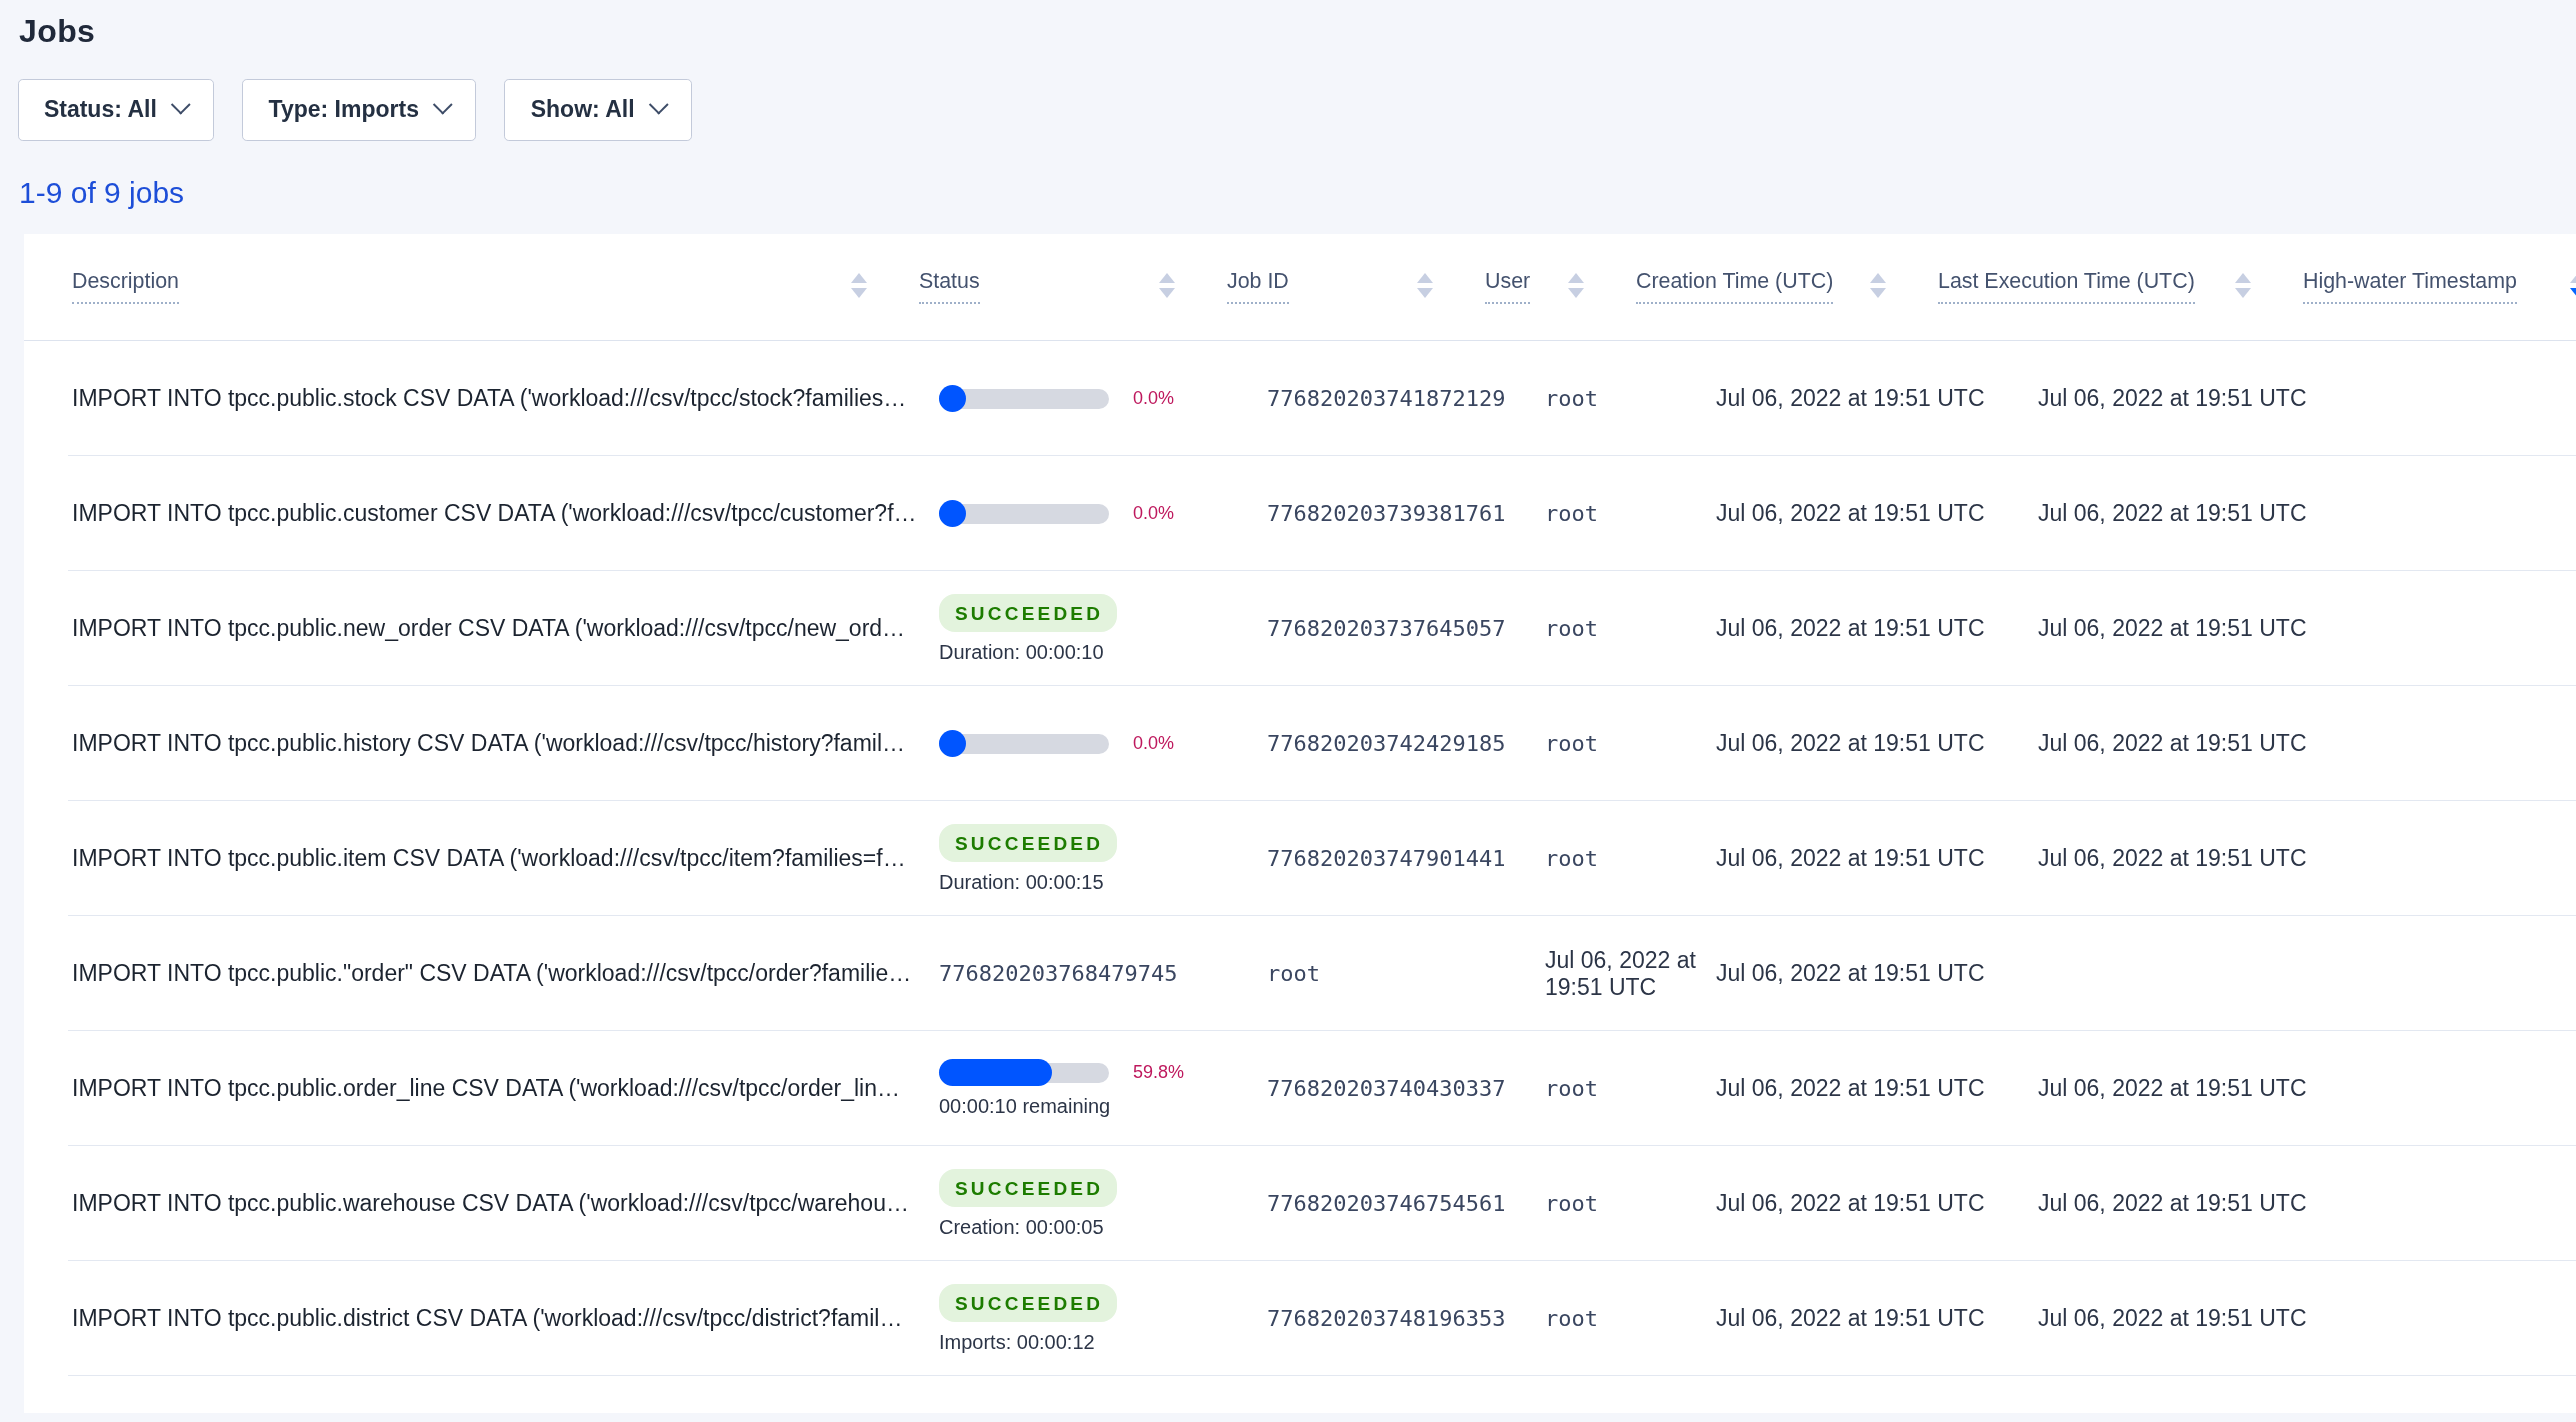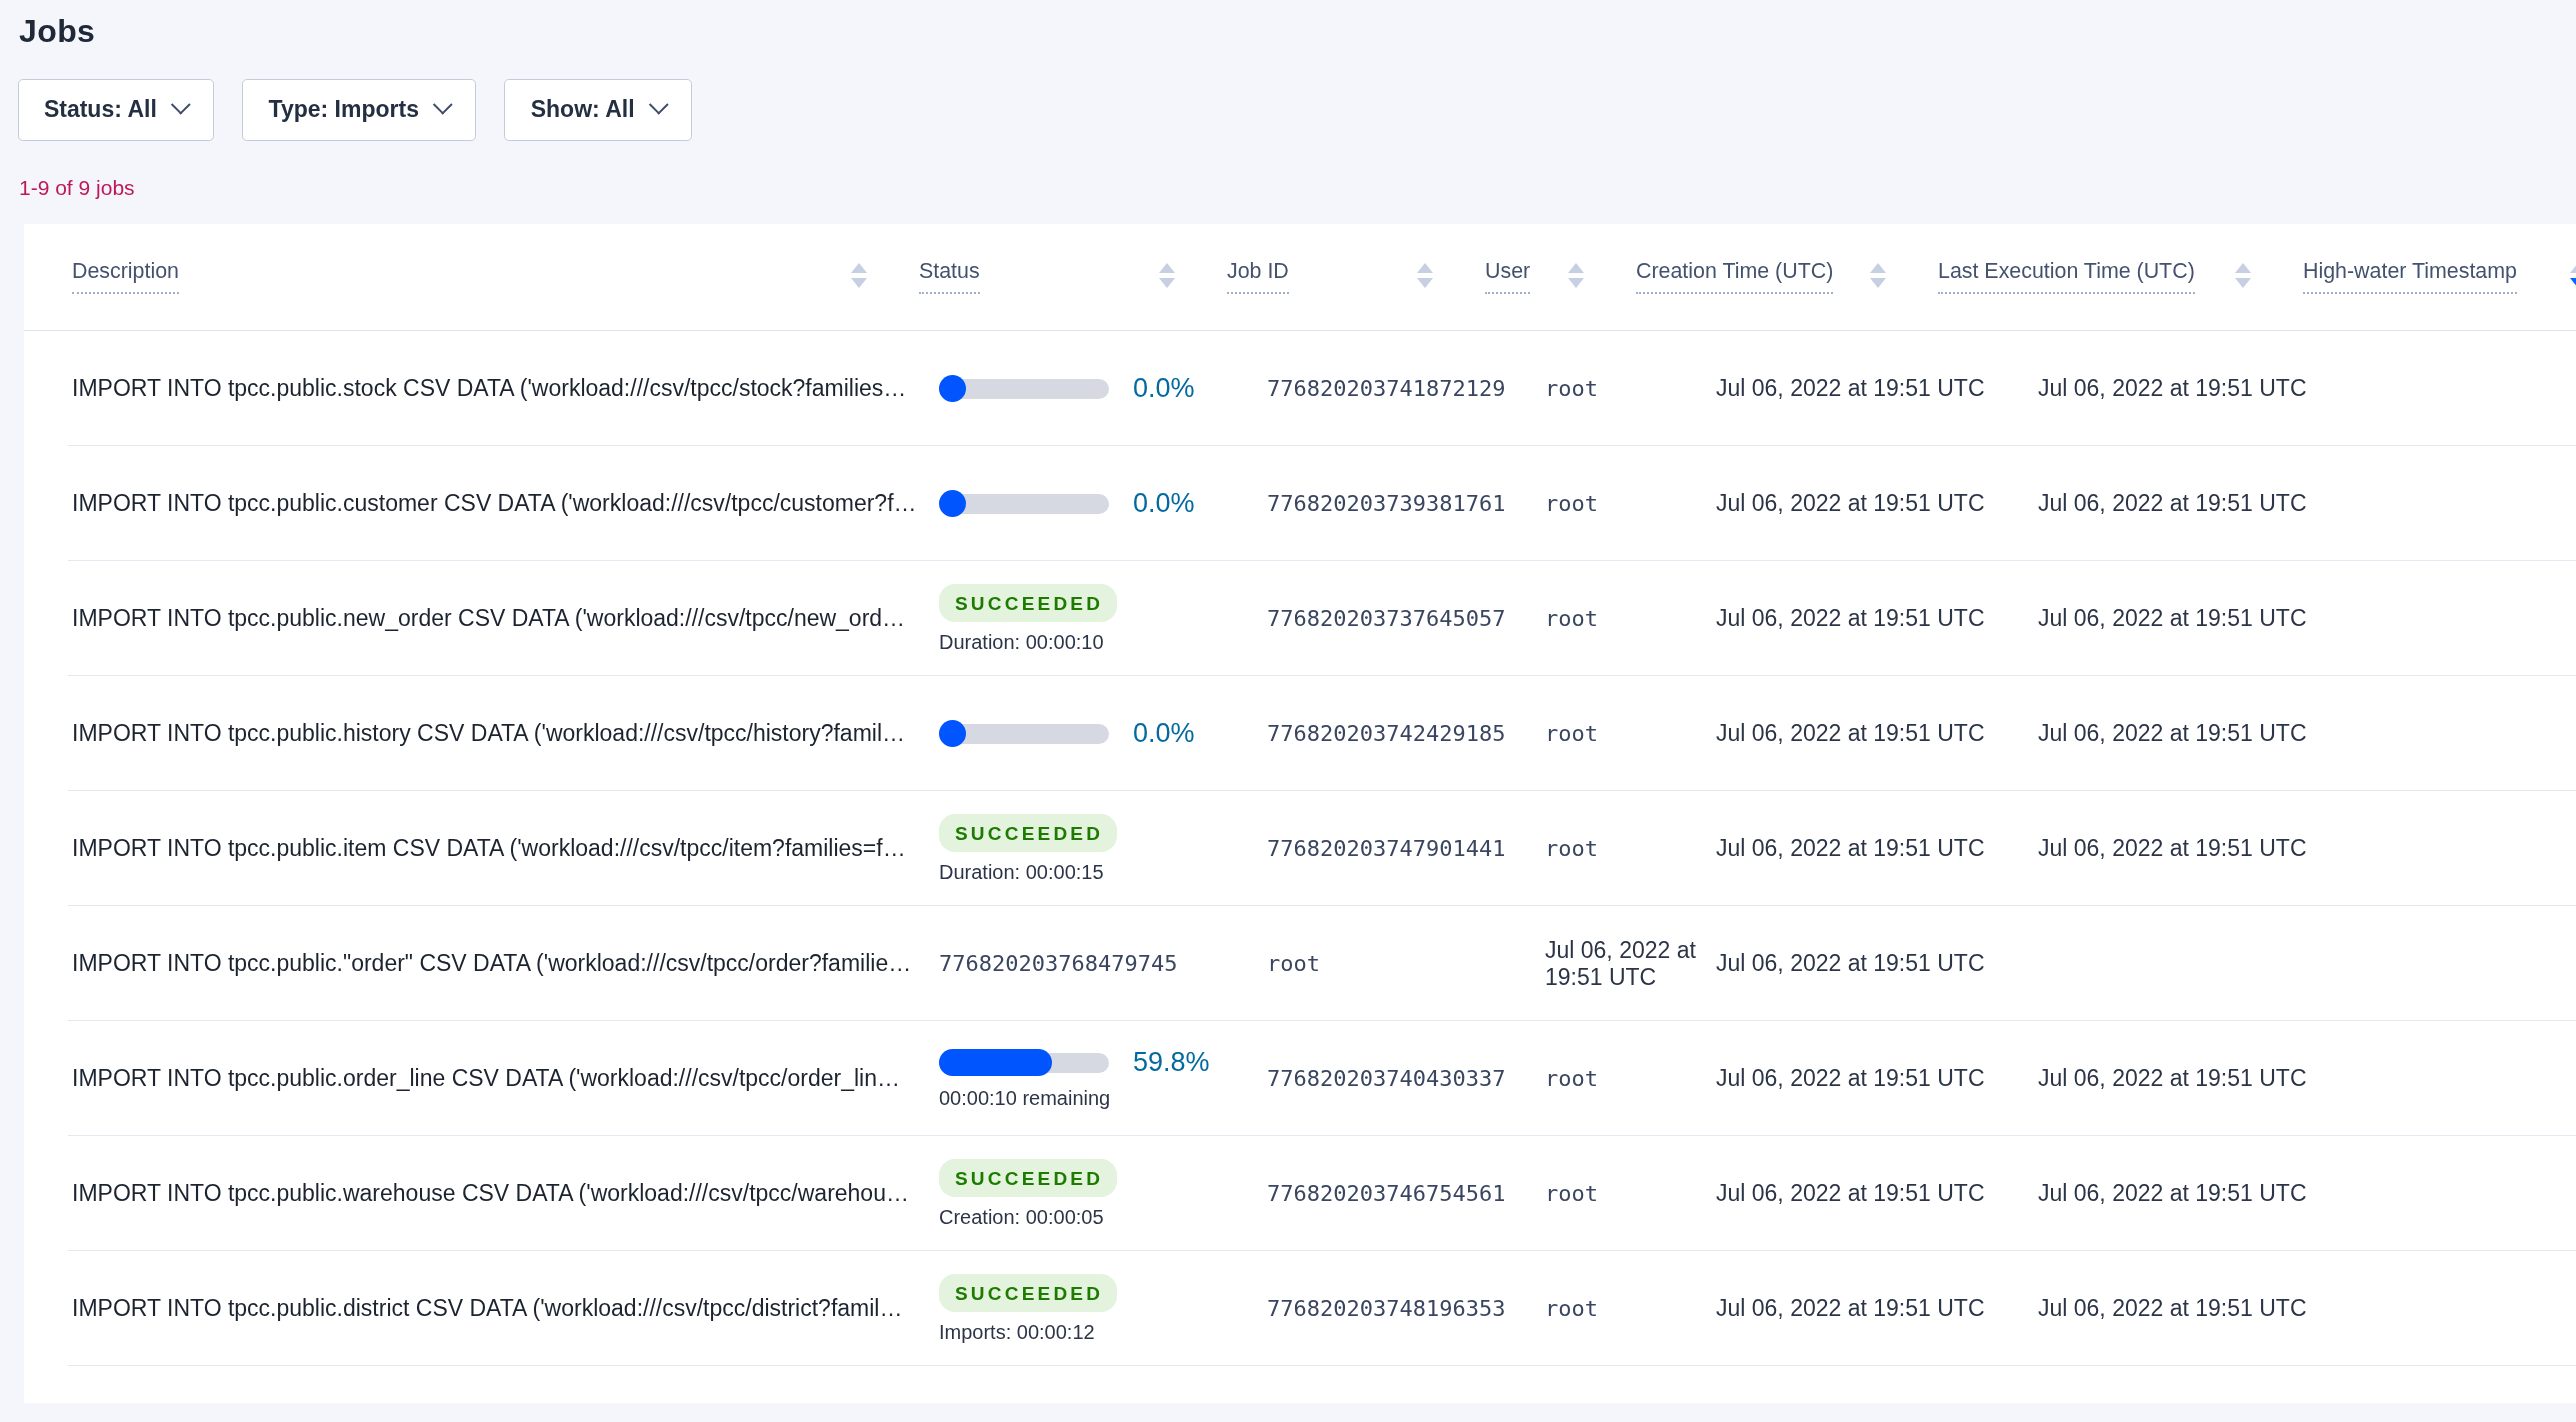--- a/index.html
+++ b/index.html
@@ -40,22 +40,22 @@
   }
   .chevron {
     width: 13.5px; height: 13.5px;
     border-right: 2.4px solid #3e4d68;
     border-bottom: 2.4px solid #3e4d68;
     transform: rotate(45deg) translate(-2.4px,-2.4px);
     margin-top: -4.8px;
   }
   .results-count {
     margin: 35px 0 0 19px;
-    font-size: 21px;
-    color: #be185d;
+    font-size: 30px;
+    color: #1d4ed8;
   }
   .table-card {
     background: #ffffff;
     margin: 24px 0 0 24px;
     width: 2552px;
     overflow: hidden;
     padding-bottom: 37px;
   }
   .thead, .row {
     display: grid;
@@ -140,21 +140,21 @@
     border-radius: 10.3px;
   }
   .bar .fill {
     position: absolute;
     left: 0; top: 0;
     height: 27px;
     min-width: 27px;
     border-radius: 13.5px;
     background: #0055ff;
   }
-  .pct { font-size: 27px; color: #0369a1; }
+  .pct { font-size: 18px; color: #be185d; }
   .status-sub {
     margin-top: 9px;
     font-size: 20px;
     color: #2c3547;
   }
   .badge {
     display: inline-block;
     align-self: flex-start;
     background: #e3f3dd;
     color: #1d7c00;

